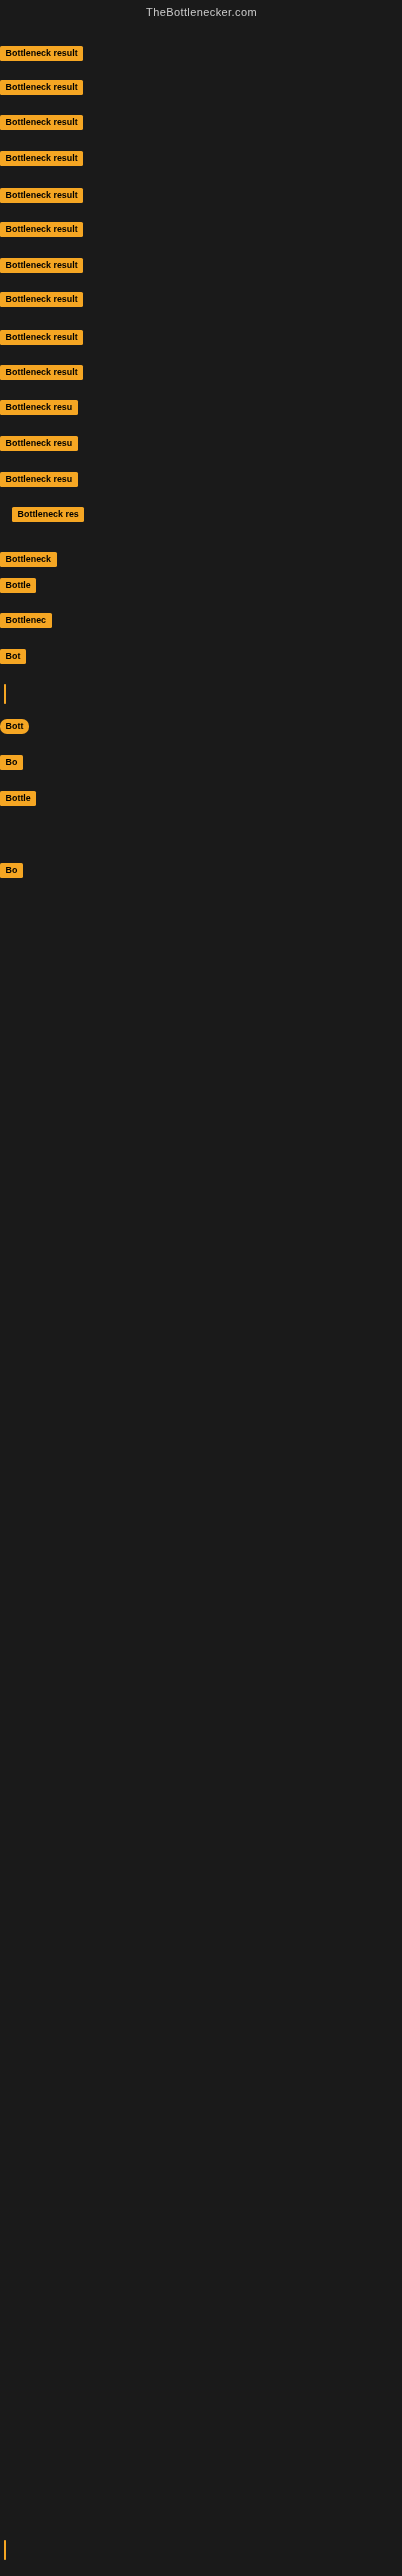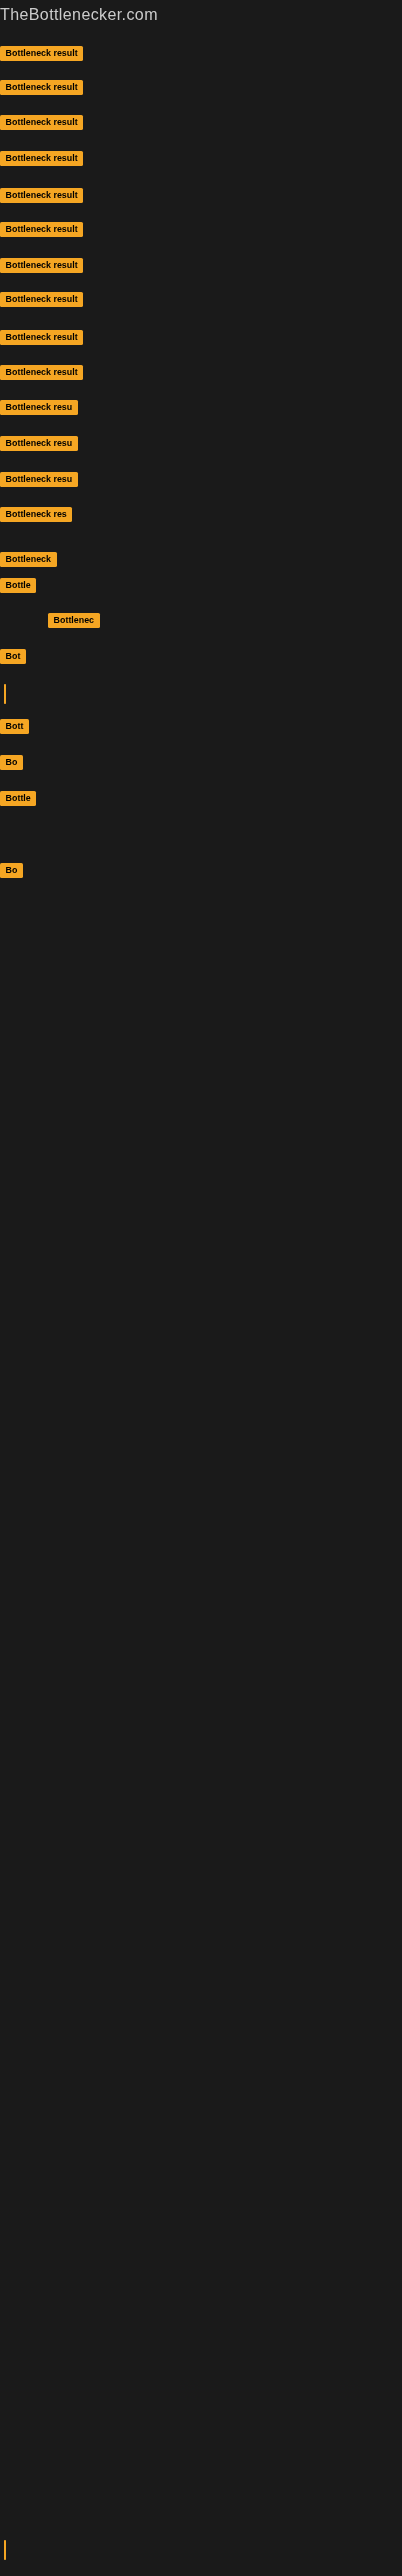--- a/index.html
+++ b/index.html
@@ -8,22 +8,23 @@
       box-sizing: border-box;
     }
     body {
       width: 403px;
       min-height: 2576px;
       background-color: #1a1a1a;
       font-family: Arial, sans-serif;
       position: relative;
     }
     .site-title {
+      text-align: center;
       color: #cccccc;
-      font-size: 16px;
+      font-size: 11px;
       padding: 6.4px 0 3.2px 0;
       letter-spacing: 0.4px;
     }
     .bottleneck-badge {
       display: inline-block;
       background-color: #f5a623;
       color: #000;
       font-size: 8.9px;
       font-weight: bold;
       padding: 2.4px 5.6px;
@@ -56,24 +57,24 @@
 <div class="badge-row" style="top: 151px; left: 0px;"><span class="bottleneck-badge" style="max-width: 125px;">Bottleneck result</span></div>
 <div class="badge-row" style="top: 188px; left: 0px;"><span class="bottleneck-badge" style="max-width: 122px;">Bottleneck result</span></div>
 <div class="badge-row" style="top: 222px; left: 0px;"><span class="bottleneck-badge" style="max-width: 122px;">Bottleneck result</span></div>
 <div class="badge-row" style="top: 258px; left: 0px;"><span class="bottleneck-badge" style="max-width: 120px;">Bottleneck result</span></div>
 <div class="badge-row" style="top: 292px; left: 0px;"><span class="bottleneck-badge" style="max-width: 120px;">Bottleneck result</span></div>
 <div class="badge-row" style="top: 330px; left: 0px;"><span class="bottleneck-badge" style="max-width: 120px;">Bottleneck result</span></div>
 <div class="badge-row" style="top: 365px; left: 0px;"><span class="bottleneck-badge" style="max-width: 120px;">Bottleneck result</span></div>
 <div class="badge-row" style="top: 400px; left: 0px;"><span class="bottleneck-badge" style="max-width: 97px;">Bottleneck resu</span></div>
 <div class="badge-row" style="top: 436px; left: 0px;"><span class="bottleneck-badge" style="max-width: 97px;">Bottleneck resu</span></div>
 <div class="badge-row" style="top: 472px; left: 0px;"><span class="bottleneck-badge" style="max-width: 95px;">Bottleneck resu</span></div>
-<div class="badge-row" style="top: 507px; left: 0px;"><span class="bottleneck-badge" style="max-width: 89px;">Bottleneck res</span></div>
+<div class="badge-row" style="top: 507px; left: 12px;"><span class="bottleneck-badge" style="max-width: 89px;">Bottleneck res</span></div>
 <div class="badge-row" style="top: 552px; left: 0px;"><span class="bottleneck-badge" style="max-width: 72px;">Bottleneck</span></div>
 <div class="badge-row" style="top: 578px; left: 0px;"><span class="bottleneck-badge" style="max-width: 44px;">Bottle</span></div>
-<div class="badge-row" style="top: 613px; left: 0px;"><span class="bottleneck-badge" style="max-width: 64px; margin-left: 48px;">Bottlenec</span></div>
+<div class="badge-row" style="top: 613px; left: 0px;"><span class="bottleneck-badge" style="max-width: 64px;">Bottlenec</span></div>
 <div class="badge-row" style="top: 649px; left: 0px;"><span class="bottleneck-badge" style="max-width: 31px; text-align: right;">Bot</span></div>
-<div class="badge-row" style="top: 719px; left: 0px;"><span class="bottleneck-badge" style="max-width: 35px;">Bott</span></div>
+<div class="badge-row" style="top: 719px; left: 0px;"><span class="bottleneck-badge" style="max-width: 35px; border-radius: 7px;">Bott</span></div>
 <div class="badge-row" style="top: 755px; left: 0px;"><span class="bottleneck-badge" style="max-width: 22.5px;">Bo</span></div>
 <div class="badge-row" style="top: 791px; left: 0px;"><span class="bottleneck-badge" style="max-width: 44px;">Bottle</span></div>
 <div class="badge-row" style="top: 863px; left: 0px;"><span class="bottleneck-badge" style="max-width: 22.5px;">Bo</span></div>
 <div class="vertical-bar" style="top: 684px; height: 20px;"></div>
 <div class="vertical-bar" style="top: 2540px; height: 20px;"></div>
 
 
 </body></html>

